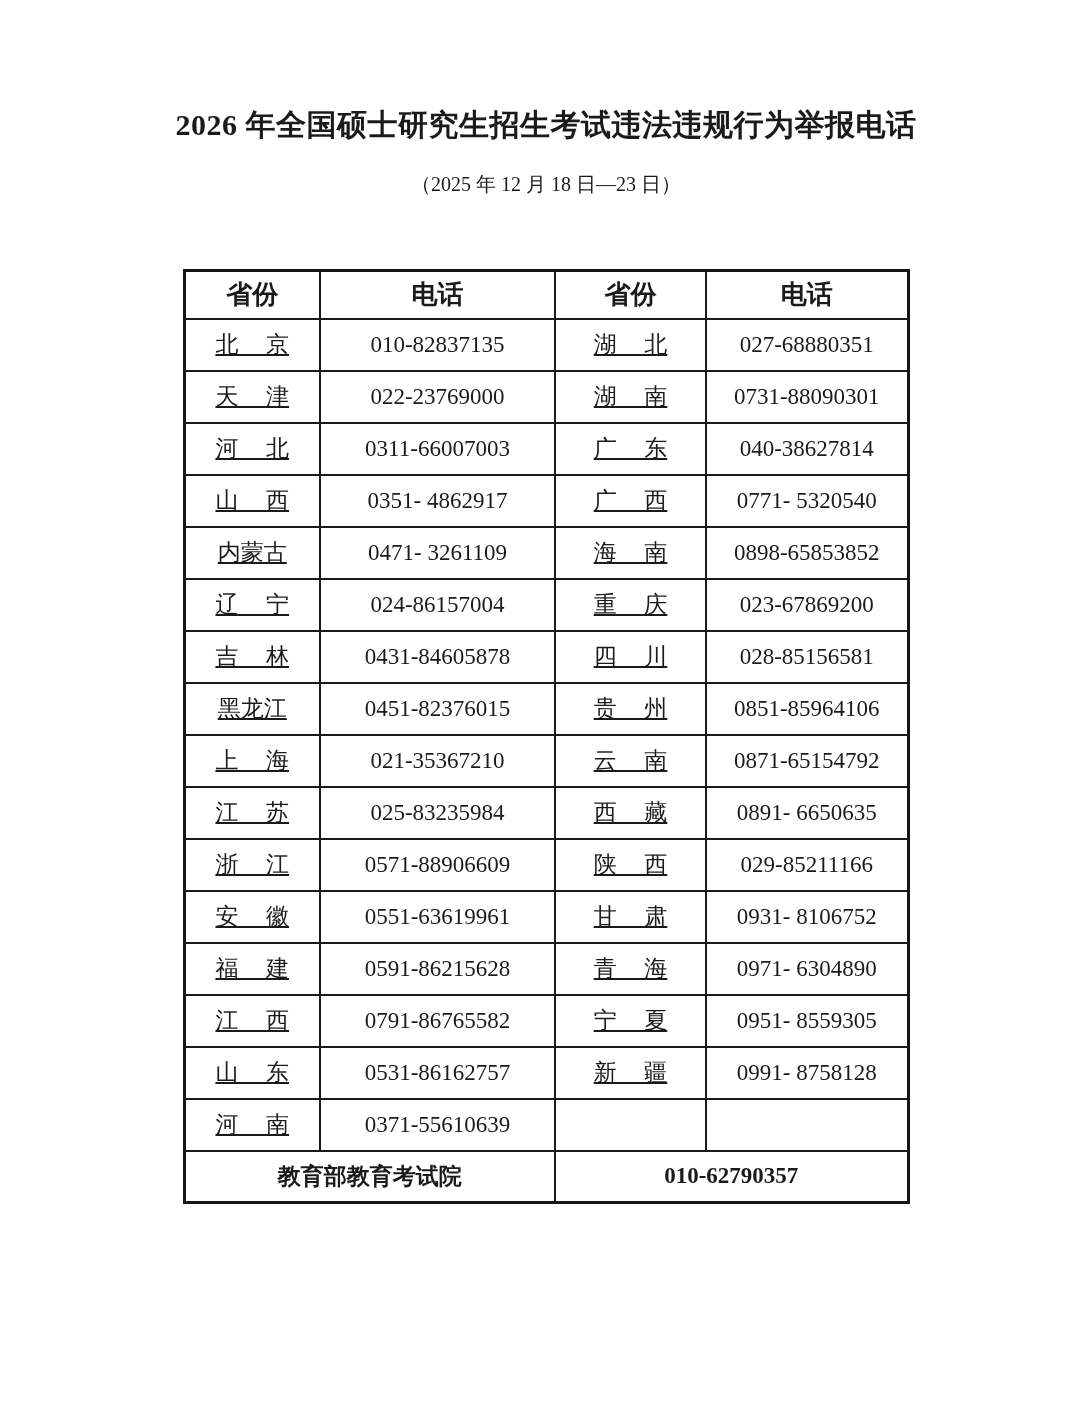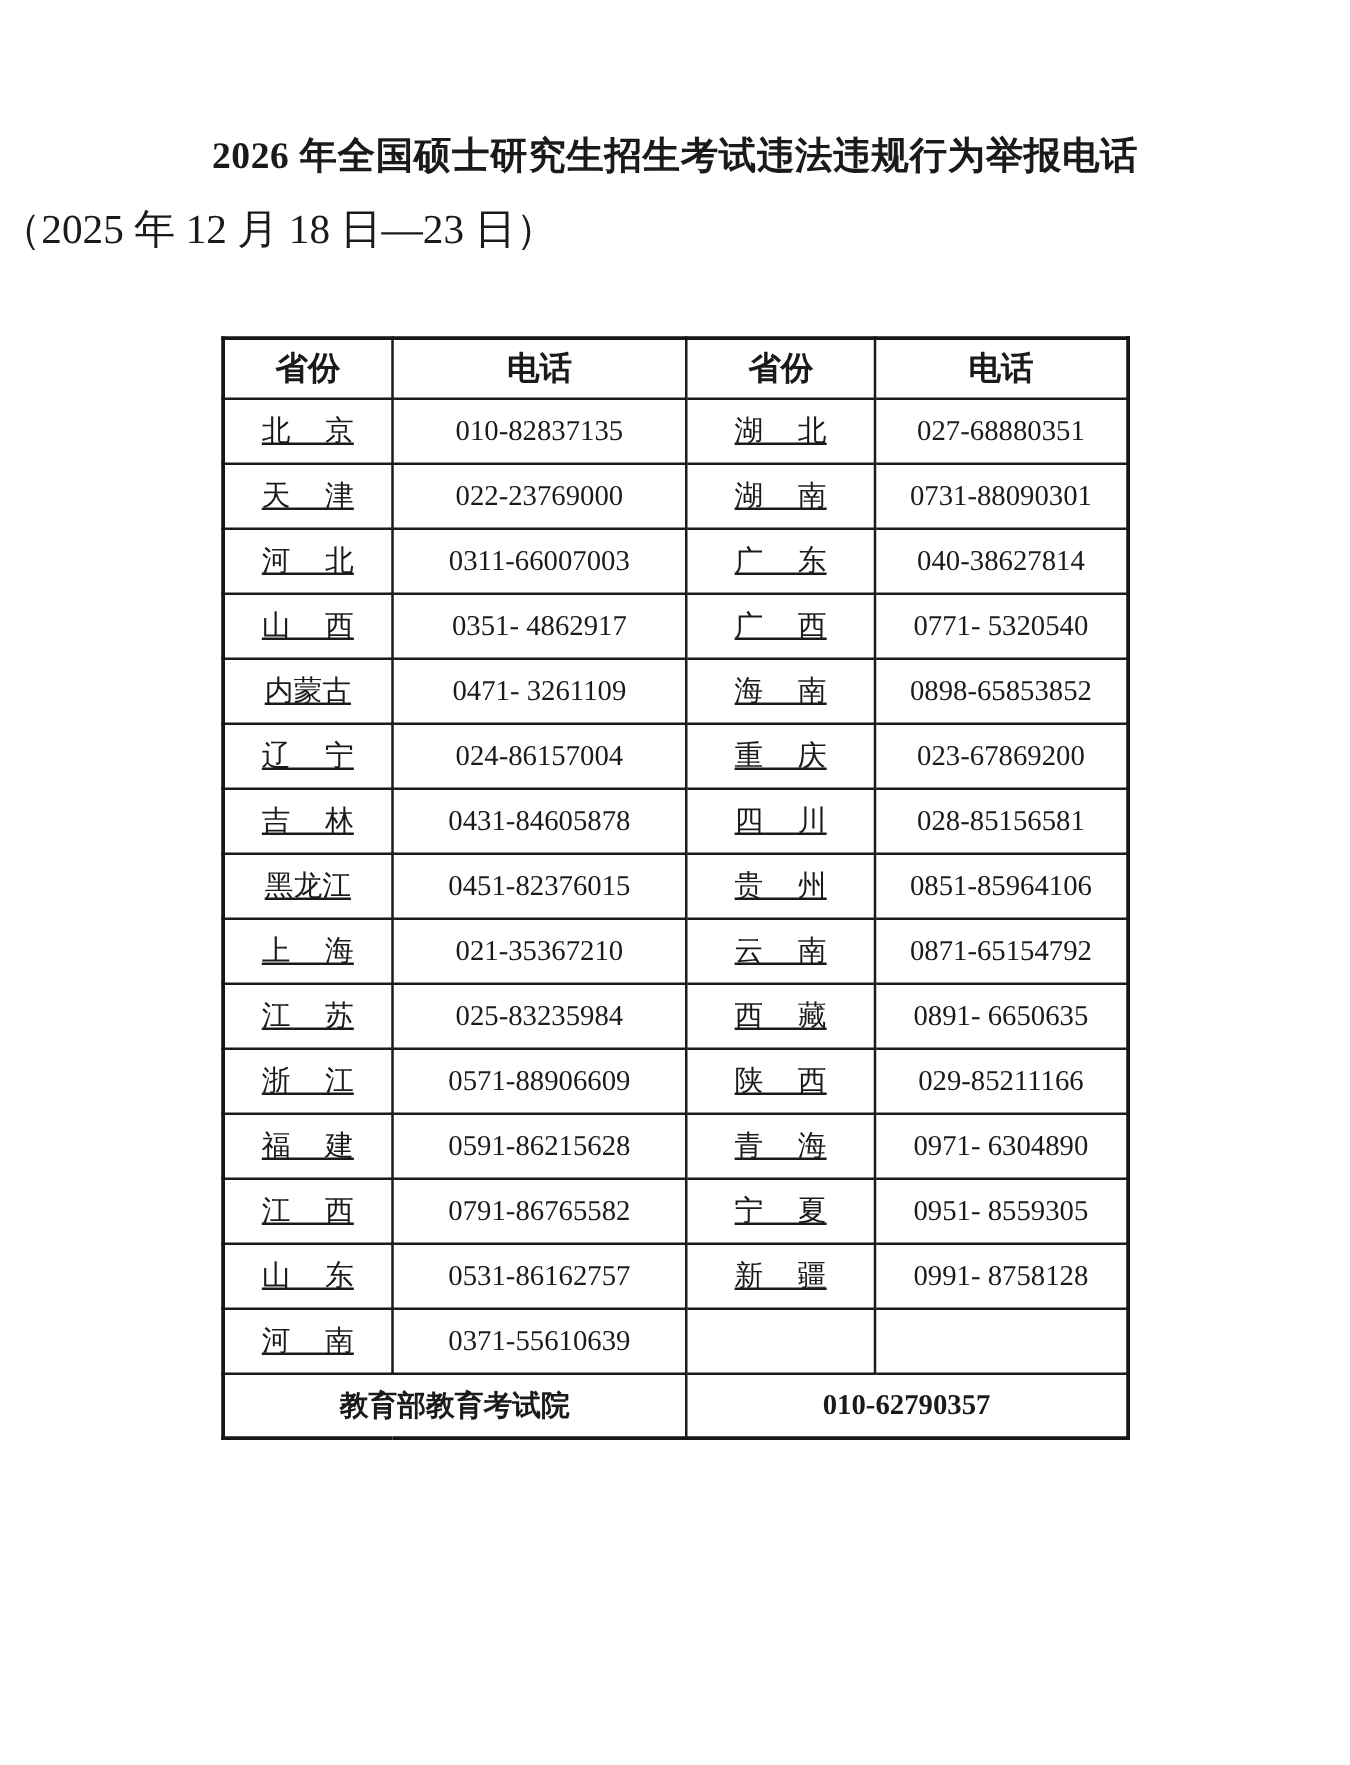--- a/index.html
+++ b/index.html
@@ -12,32 +12,34 @@
     width: 1080px;
     height: 1412px;
     font-family: "Liberation Serif", "DejaVu Serif", serif;
     color: #1a1a1a;
   }
   .page {
     width: 1080px;
     height: 1412px;
     padding-top: 106px;
     overflow: hidden;
+    padding-left: 12px;
   }
   .doc-title {
     margin: 0;
     text-align: center;
     font-size: 30px;
     line-height: 38px;
     font-weight: 700;
     letter-spacing: 0.5px;
   }
   .doc-subtitle {
     margin-top: 24px;
-    font-size: 33px;
+    text-align: center;
+    font-size: 20px;
     line-height: 32px;
     font-weight: 400;
   }
   table.hotline-table {
     width: 724px;
     margin: 69px auto 0 auto;
     border-collapse: collapse;
     table-layout: fixed;
     border: 3px solid #161616;
   }
@@ -165,20 +167,26 @@
     <td class="phone">0891- 6650635</td>
   </tr>
 
   <tr>
     <td class="province">浙 江</td>
     <td class="phone">0571-88906609</td>
     <td class="province">陕 西</td>
     <td class="phone">029-85211166</td>
   </tr>
 
+  <tr>
+    <td class="province">安 徽</td>
+    <td class="phone">0551-63619961</td>
+    <td class="province">甘 肃</td>
+    <td class="phone">0931- 8106752</td>
+  </tr>
 
   <tr>
     <td class="province">福 建</td>
     <td class="phone">0591-86215628</td>
     <td class="province">青 海</td>
     <td class="phone">0971- 6304890</td>
   </tr>
 
   <tr>
     <td class="province">江 西</td>

